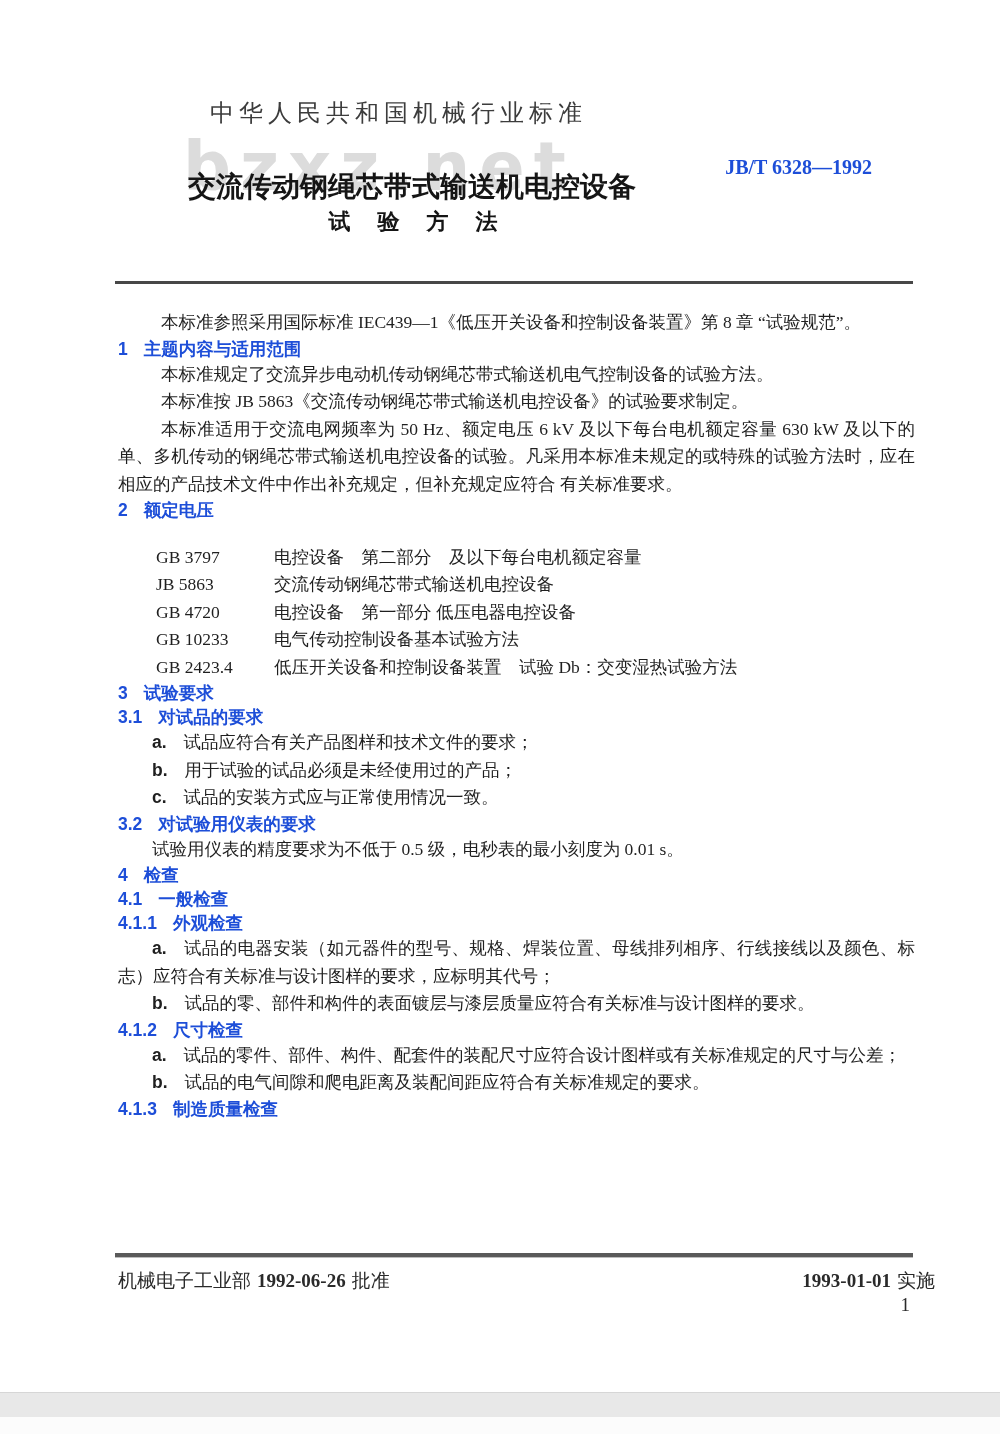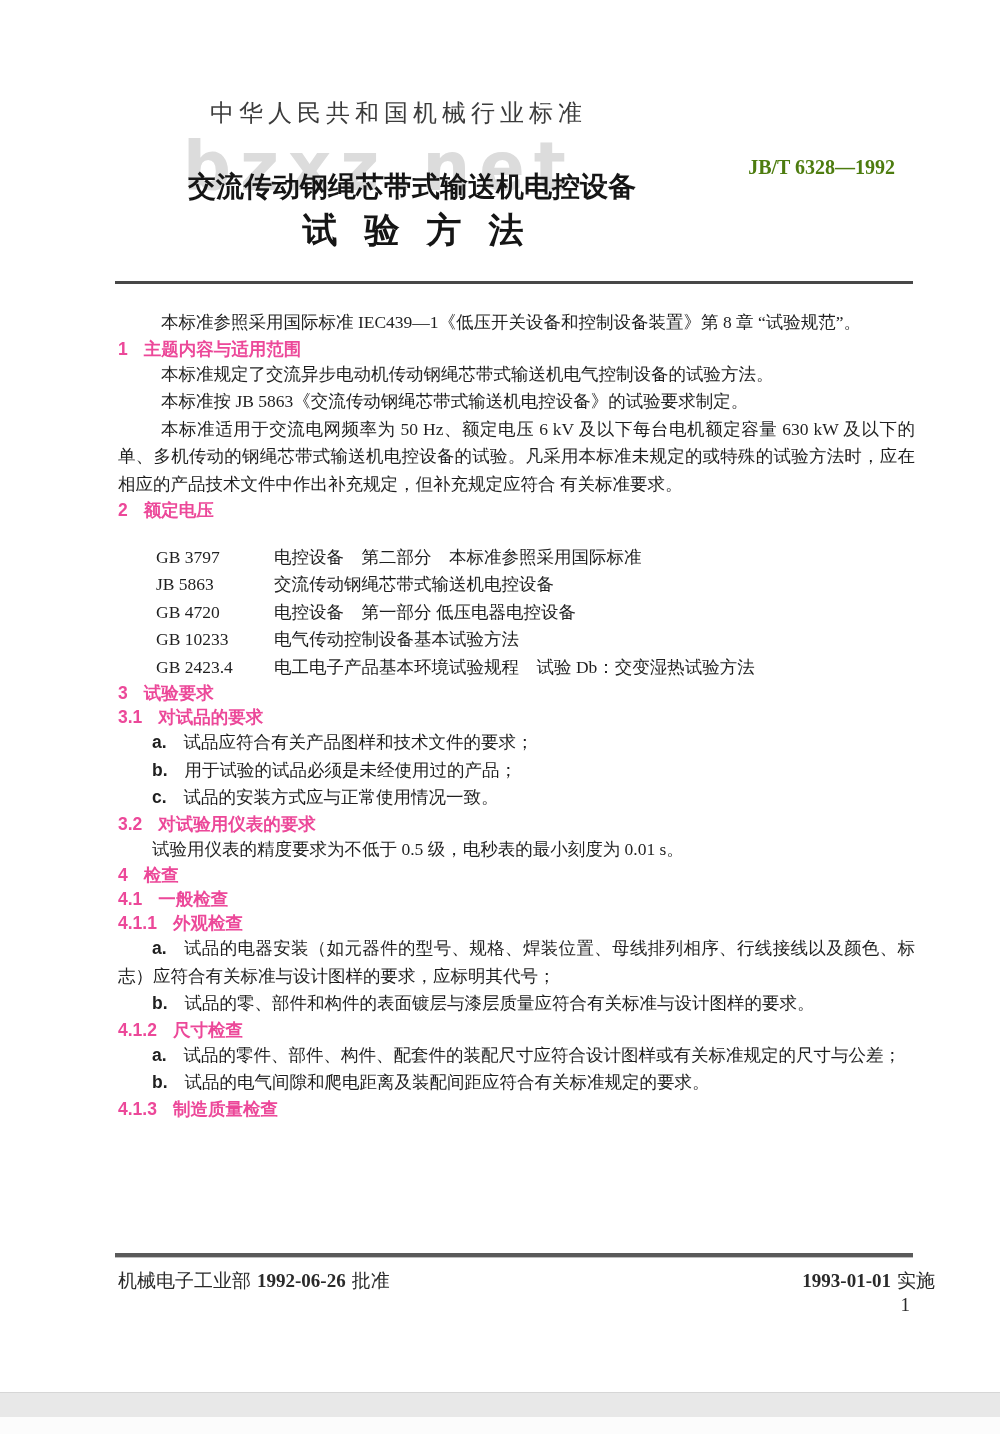--- a/index.html
+++ b/index.html
@@ -17,49 +17,49 @@
     font-size: 24px; letter-spacing: 5px; color: #3c3c3c;
     white-space: nowrap; z-index: 2;
   }
   .watermark {
     position: absolute; top: 128px; left: 183px;
     font-family: "DejaVu Sans", sans-serif;
     font-weight: bold; font-size: 67px; letter-spacing: 9px;
     color: #dcdcdc; z-index: 1; white-space: nowrap;
   }
   .std-no {
-    position: absolute; top: 156px; right: 105px;
-    font-size: 20px; font-weight: bold; color: #4d7c0f;
+    position: absolute; top: 156px; right: 128px;
+    font-size: 20px; font-weight: bold; color: #1d4ed8;
     z-index: 2; white-space: nowrap;
   }
   .title1 {
     position: absolute; top: 168px; left: 188px; width: 450px;
     font-size: 28px; font-weight: bold; color: #151515;
     z-index: 2; white-space: nowrap;
   }
   .title2 {
     position: absolute; top: 207px; left: 188px; width: 450px;
-    font-size: 35px; font-weight: bold; color: #151515;
+    font-size: 22px; font-weight: bold; color: #151515;
     text-align: center; letter-spacing: 27px; text-indent: 27px;
     z-index: 2; white-space: nowrap;
   }
   .top-rule {
     position: absolute; top: 281px; left: 115px;
     width: 798px; height: 3px; background: #474747;
   }
   .content {
     position: absolute; top: 300px; left: 118px; width: 797px;
     font-size: 17.5px; line-height: 27.5px; text-align: justify;
   }
   .content p { margin: 0; }
   .preface { margin-top: 9px !important; text-indent: 43px; }
   .para { text-indent: 43px; }
   .heading {
     font-family: "Liberation Sans", sans-serif;
-    font-weight: bold; font-size: 17.5px; color: #ec4899;
+    font-weight: bold; font-size: 17.5px; color: #1d4ed8;
     line-height: 24px; text-align: left;
   }
   .heading .h-num { margin-right: 16px; }
   .mt16 { margin-top: 16px; } .mt14 { margin-top: 14px; }
   .mt12 { margin-top: 12px; } .mt10 { margin-top: 10px; }  .mt6  { margin-top: 6px; }
   .refs {
     margin: 22px 0 0 38px;
     display: grid; grid-template-columns: 118px 1fr;
     line-height: 27.4px; text-align: left;
   }
@@ -118,29 +118,29 @@
     </p>
     <p class="para mt10">本标准规定了交流异步电动机传动钢绳芯带式输送机电气控制设备的试验方法。</p>
     <p class="para">本标准按 JB 5863《交流传动钢绳芯带式输送机电控设备》的试验要求制定。</p>
     <p class="para">本标准适用于交流电网频率为 50 Hz、额定电压 6 kV 及以下每台电机额定容量 630 kW 及以下的单、多机传动的钢绳芯带式输送机电控设备的试验。凡采用本标准未规定的或特殊的试验方法时，应在相应的产品技术文件中作出补充规定，但补充规定应符合 有关标准要求。</p>
 
     <p class="heading mt14">
       <span class="h-num">2</span><span>额定电压</span>
     </p>
     <div class="refs">
       <span class="ref-code">GB 3797</span>
-      <span class="ref-name">电控设备　第二部分　本标准参照采用国际标准</span>
+      <span class="ref-name">电控设备　第二部分　及以下每台电机额定容量</span>
       <span class="ref-code">JB 5863</span>
       <span class="ref-name">交流传动钢绳芯带式输送机电控设备</span>
       <span class="ref-code">GB 4720</span>
       <span class="ref-name">电控设备　第一部分 低压电器电控设备</span>
       <span class="ref-code">GB 10233</span>
       <span class="ref-name">电气传动控制设备基本试验方法</span>
       <span class="ref-code">GB 2423.4</span>
-      <span class="ref-name">电工电子产品基本环境试验规程　试验 Db：交变湿热试验方法</span>
+      <span class="ref-name">低压开关设备和控制设备装置　试验 Db：交变湿热试验方法</span>
     </div>
 
     <p class="heading mt12">
       <span class="h-num">3</span><span>试验要求</span>
     </p>
     <p class="heading mt16">
       <span class="h-num">3.1</span><span>对试品的要求</span>
     </p>
     <p class="item mt6">
       <span class="item-label">a.</span><span>试品应符合有关产品图样和技术文件的要求；</span>

